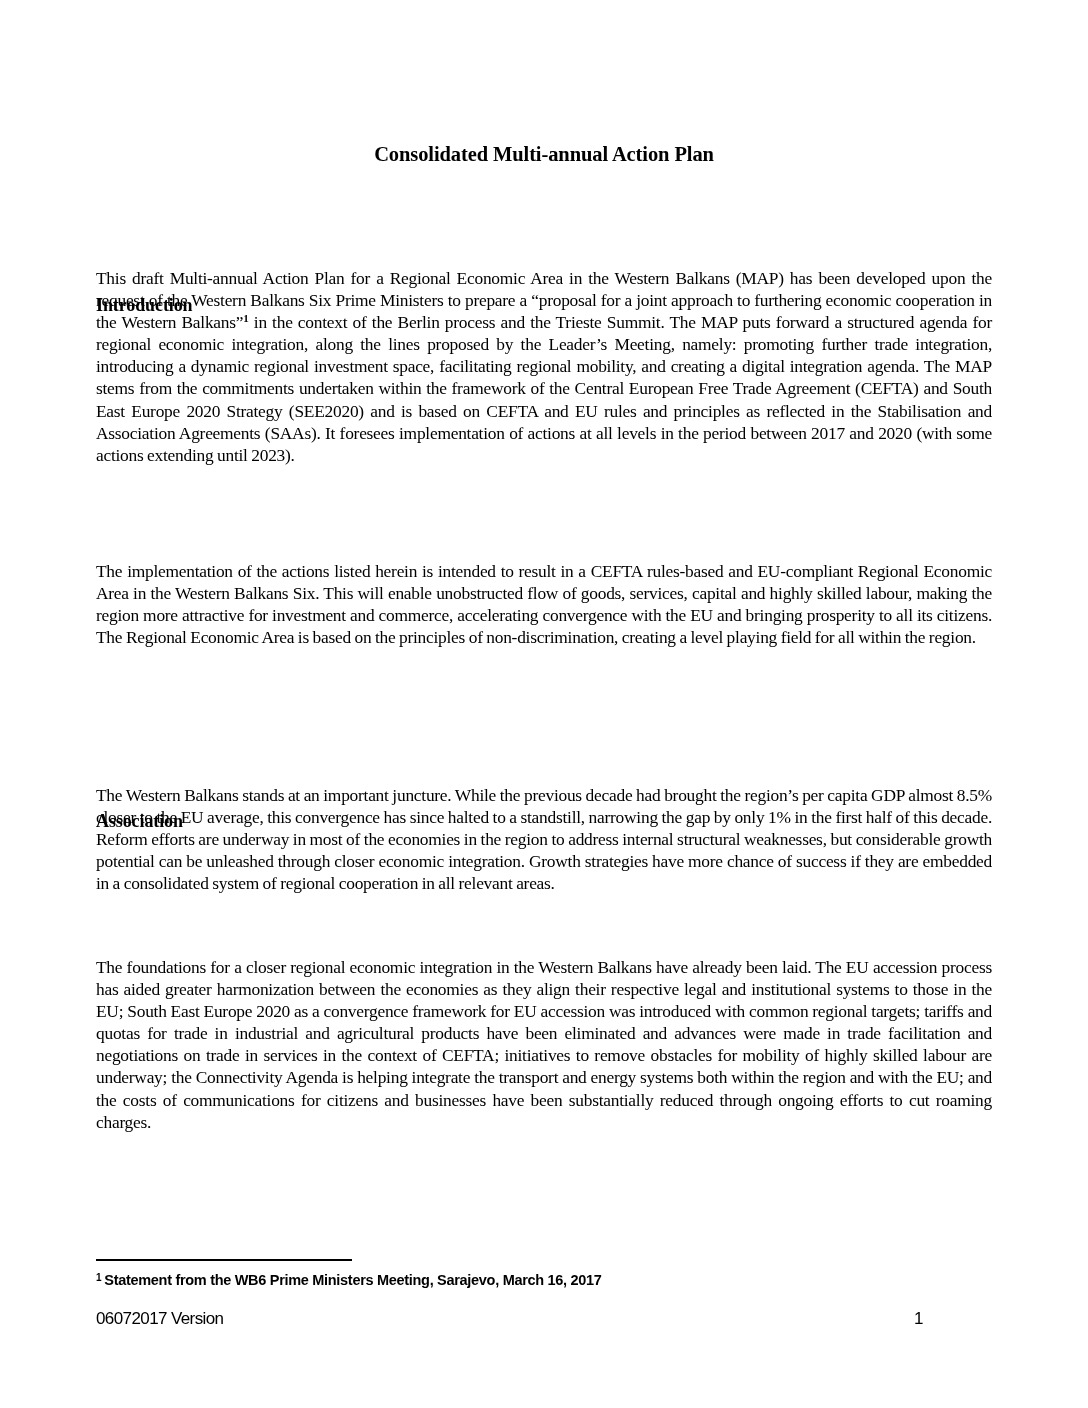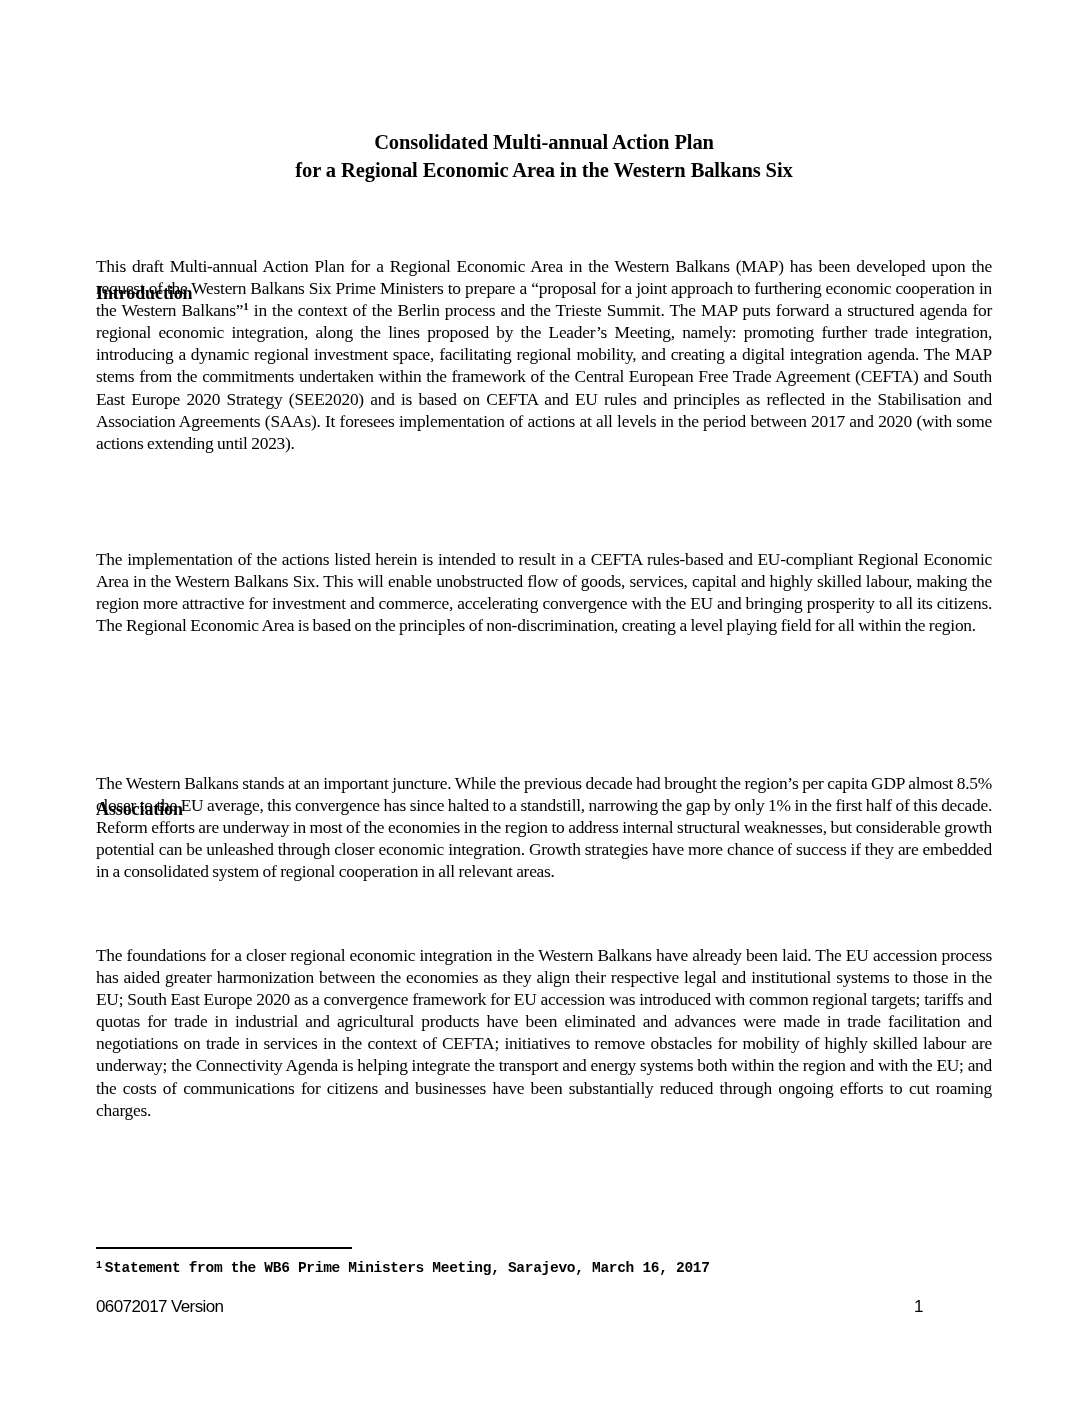--- a/index.html
+++ b/index.html
@@ -1,56 +1,55 @@
 <!DOCTYPE html>
 <html><head>
 <meta charset="utf-8">
 <style>
   html, body { margin: 0; padding: 0; background: #ffffff; }
   body { width: 1088px; height: 1408px; position: relative; overflow: hidden; color: #000; }
-  .page { position: absolute; left: 0; top: 0; width: 1088px; height: 1285px; background: #fff; }
+  .page { position: absolute; left: 0; top: 12px; width: 1088px; height: 1285px; background: #fff; }
   .title {
     position: absolute; left: 96px; width: 896px; top: 128px;
     text-align: center; font-family: "Liberation Serif", "DejaVu Serif", serif;
     font-weight: bold; font-size: 20.5px; line-height: 28px; letter-spacing: -0.1px;
   }
   .title div { margin: 0; }
   .heading {
     position: absolute; left: 96px; font-family: "Liberation Serif", serif;
     font-weight: bold; font-size: 18px; line-height: 22px; letter-spacing: -0.1px; margin-top: 48px;
   }
   .para {
     position: absolute; left: 96px; width: 896px;
     font-family: Liberation Serif, serif; font-size: 17.4px;
     line-height: 22.1px; text-align: justify; letter-spacing: -0.25px; word-spacing: -0.5px;
   }
   .para sup { font-size: 11px; font-weight: bold; line-height: 0; vertical-align: 6px; }
   .fn-rule { position: absolute; left: 96px; top: 1247px; width: 256px; height: 1.5px; background: #000; }
   .footnote {
-    position: absolute; left: 96px; top: 1259px; font-family: Liberation Mono, monospace;
+    position: absolute; left: 96px; top: 1259px; font-family: Liberation Sans, sans-serif;
     font-weight: bold; font-size: 14.5px; line-height: 18px; letter-spacing: -0.3px;
   }
   .footnote sup { font-size: 10px; vertical-align: 4px; line-height: 0; margin-right: 3px; }
   .footer-version {
     position: absolute; left: 96px; top: 1296px; font-family: "Liberation Sans", sans-serif;
     font-size: 17px; line-height: 22px; letter-spacing: -0.6px;
   }
   .footer-page {
     position: absolute; left: 914px; top: 1296px; font-family: "Liberation Sans", sans-serif;
     font-size: 17px; line-height: 22px;
   }
 </style>
 </head>
 <body>
 
 <div class="page">
 
   <div class="title">
     <div>Consolidated Multi-annual Action Plan</div>
-    <div>for a Regional Economic Area in the Western Balkans Six</div>
   </div>
 
   <div class="heading" style="top:234px;">Introduction</div>
 
   <p class="para" style="top:255px; margin:0;"><span>This draft Multi-annual Action Plan for a Regional Economic Area in the Western Balkans (MAP) has been developed upon the request of the Western Balkans Six Prime Ministers to prepare a “proposal for a joint approach to furthering economic cooperation in the Western Balkans”</span><sup>1</sup><span> in the context of the Berlin process and the Trieste Summit. The MAP puts forward a structured agenda for regional economic integration, along the lines proposed by the Leader’s Meeting, namely: promoting further trade integration, introducing a dynamic regional investment space, facilitating regional mobility, and creating a digital integration agenda. The MAP stems from the commitments undertaken within the framework of the Central European Free Trade Agreement (CEFTA) and South East Europe 2020 Strategy (SEE2020) and is based on CEFTA and EU rules and principles as reflected in the Stabilisation and Association Agreements (SAAs). It foresees implementation of actions at all levels in the period between 2017 and 2020 (with some actions extending until 2023).</span></p>
 
   <p class="para" style="top:548px; margin:0;">The implementation of the actions listed herein is intended to result in a CEFTA rules-based and EU-compliant Regional Economic Area in the Western Balkans Six. This will enable unobstructed flow of goods, services, capital and highly skilled labour, making the region more attractive for investment and commerce, accelerating convergence with the EU and bringing prosperity to all its citizens. The Regional Economic Area is based on the principles of non-discrimination, creating a level playing field for all within the region.</p>
 
   <div class="heading" style="top:750px;">Association</div>
 

